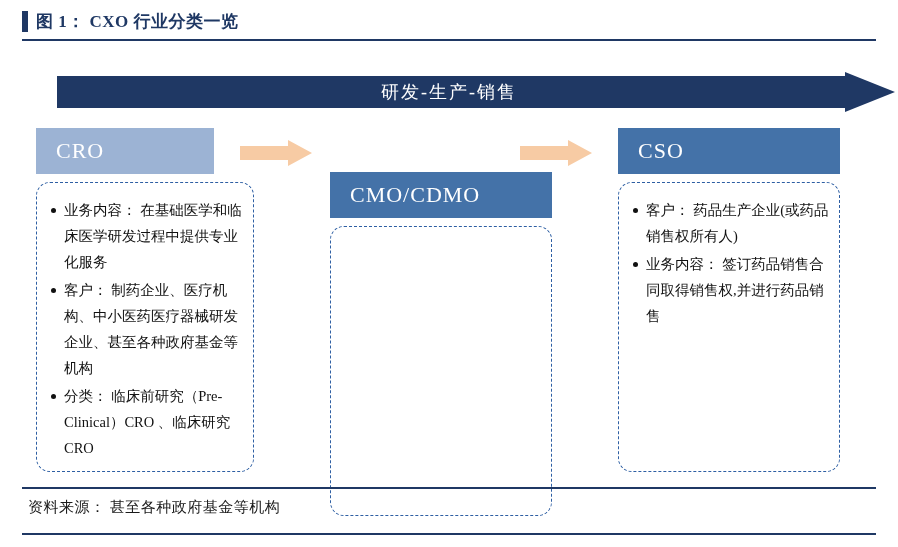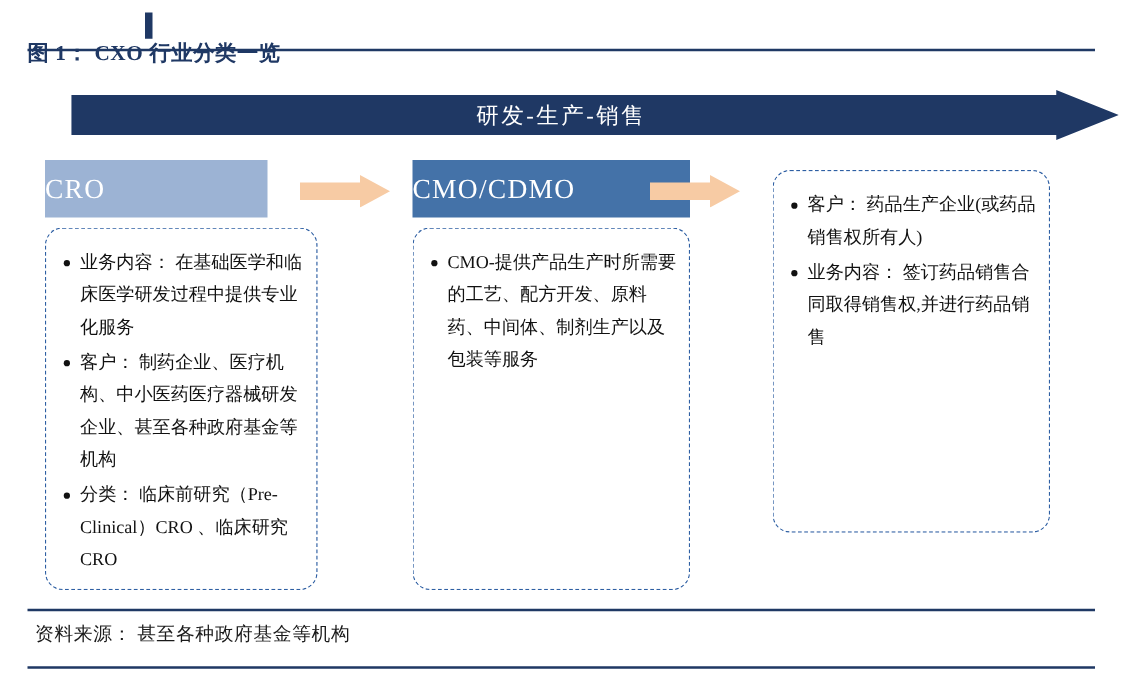--- a/index.html
+++ b/index.html
@@ -16,21 +16,20 @@
     overflow: hidden;
   }
 
   
   .title-bar {
     position: absolute;
     left: 22px;
     top: 10px;
     display: flex;
     align-items: center;
-    flex-direction: column;
   }
   .title-mark {
     width: 6px;
     height: 21px;
     background: #1f3864;
     margin-right: 8px;
     flex: 0 0 auto;
   }
   .title-text {
     font-size: 17px;
@@ -74,21 +73,21 @@
   
   .col {
     position: absolute;
     top: 128px;
   }
   .col-head {
     height: 46px;
     line-height: 46px;
     color: #ffffff;
     font-size: 22px;
-    padding-left: 0;
+    padding-left: 20px;
     box-sizing: border-box;
     letter-spacing: 1px;
   }
   .col-body {
     margin-top: 8px;
     border: 1.5px dashed #2e5fa3;
     border-radius: 14px;
     box-sizing: border-box;
     padding: 14px 10px 14px 12px;
   }
@@ -116,21 +115,21 @@
     border-radius: 50%;
     background: #111111;
   }
 
   
   #col-cro      { left: 36px;  width: 218px; }
   #col-cro .col-head { width: 178px; background: #9cb3d4; }
   #col-cro .col-body { height: 290px; }
 
   #col-cmo      { left: 330px; width: 222px; }
-  #col-cmo .col-head { width: 222px; background: #4472a8; }
+  #col-cmo .col-head { width: 222px; background: #4472a8; margin-top: 44px; }
   #col-cmo .col-body { height: 290px; }
 
   #col-cso      { left: 618px; width: 222px; }
   #col-cso .col-head { width: 222px; background: #4472a8; }
   #col-cso .col-body { height: 290px; }
 
   
   .conn {
     position: absolute;
     top: 140px;
@@ -196,32 +195,32 @@
 <div class="conn" id="conn-1">
   <svg width="72" height="26" viewBox="0 0 72 26">
     <polygon points="0,6 48,6 48,0 72,13 48,26 48,20 0,20" fill="#f7cba4"></polygon>
   </svg>
 </div>
 
 <div class="col" id="col-cmo">
   <div class="col-head">CMO/CDMO</div>
   <div class="col-body">
     <ul class="bullet-list">
-      <li>CMO-提供产品生产时所需要的工艺、配方开发、原料药、中间体、制剂生产以及包装等服务</li>
     </ul>
   </div>
 </div>
 
 <div class="conn" id="conn-2">
   <svg width="72" height="26" viewBox="0 0 72 26">
     <polygon points="0,6 48,6 48,0 72,13 48,26 48,20 0,20" fill="#f7cba4"></polygon>
   </svg>
 </div>
 
 <div class="col" id="col-cso">
+  <div class="col-head">CSO</div>
   <div class="col-body">
     <ul class="bullet-list">
       <li>客户： 药品生产企业(或药品销售权所有人)</li>
       <li>业务内容： 签订药品销售合同取得销售权,并进行药品销售</li>
     </ul>
   </div>
 </div>
 
 <div class="foot-rule"></div>
 <div class="source">资料来源： 甚至各种政府基金等机构</div>

